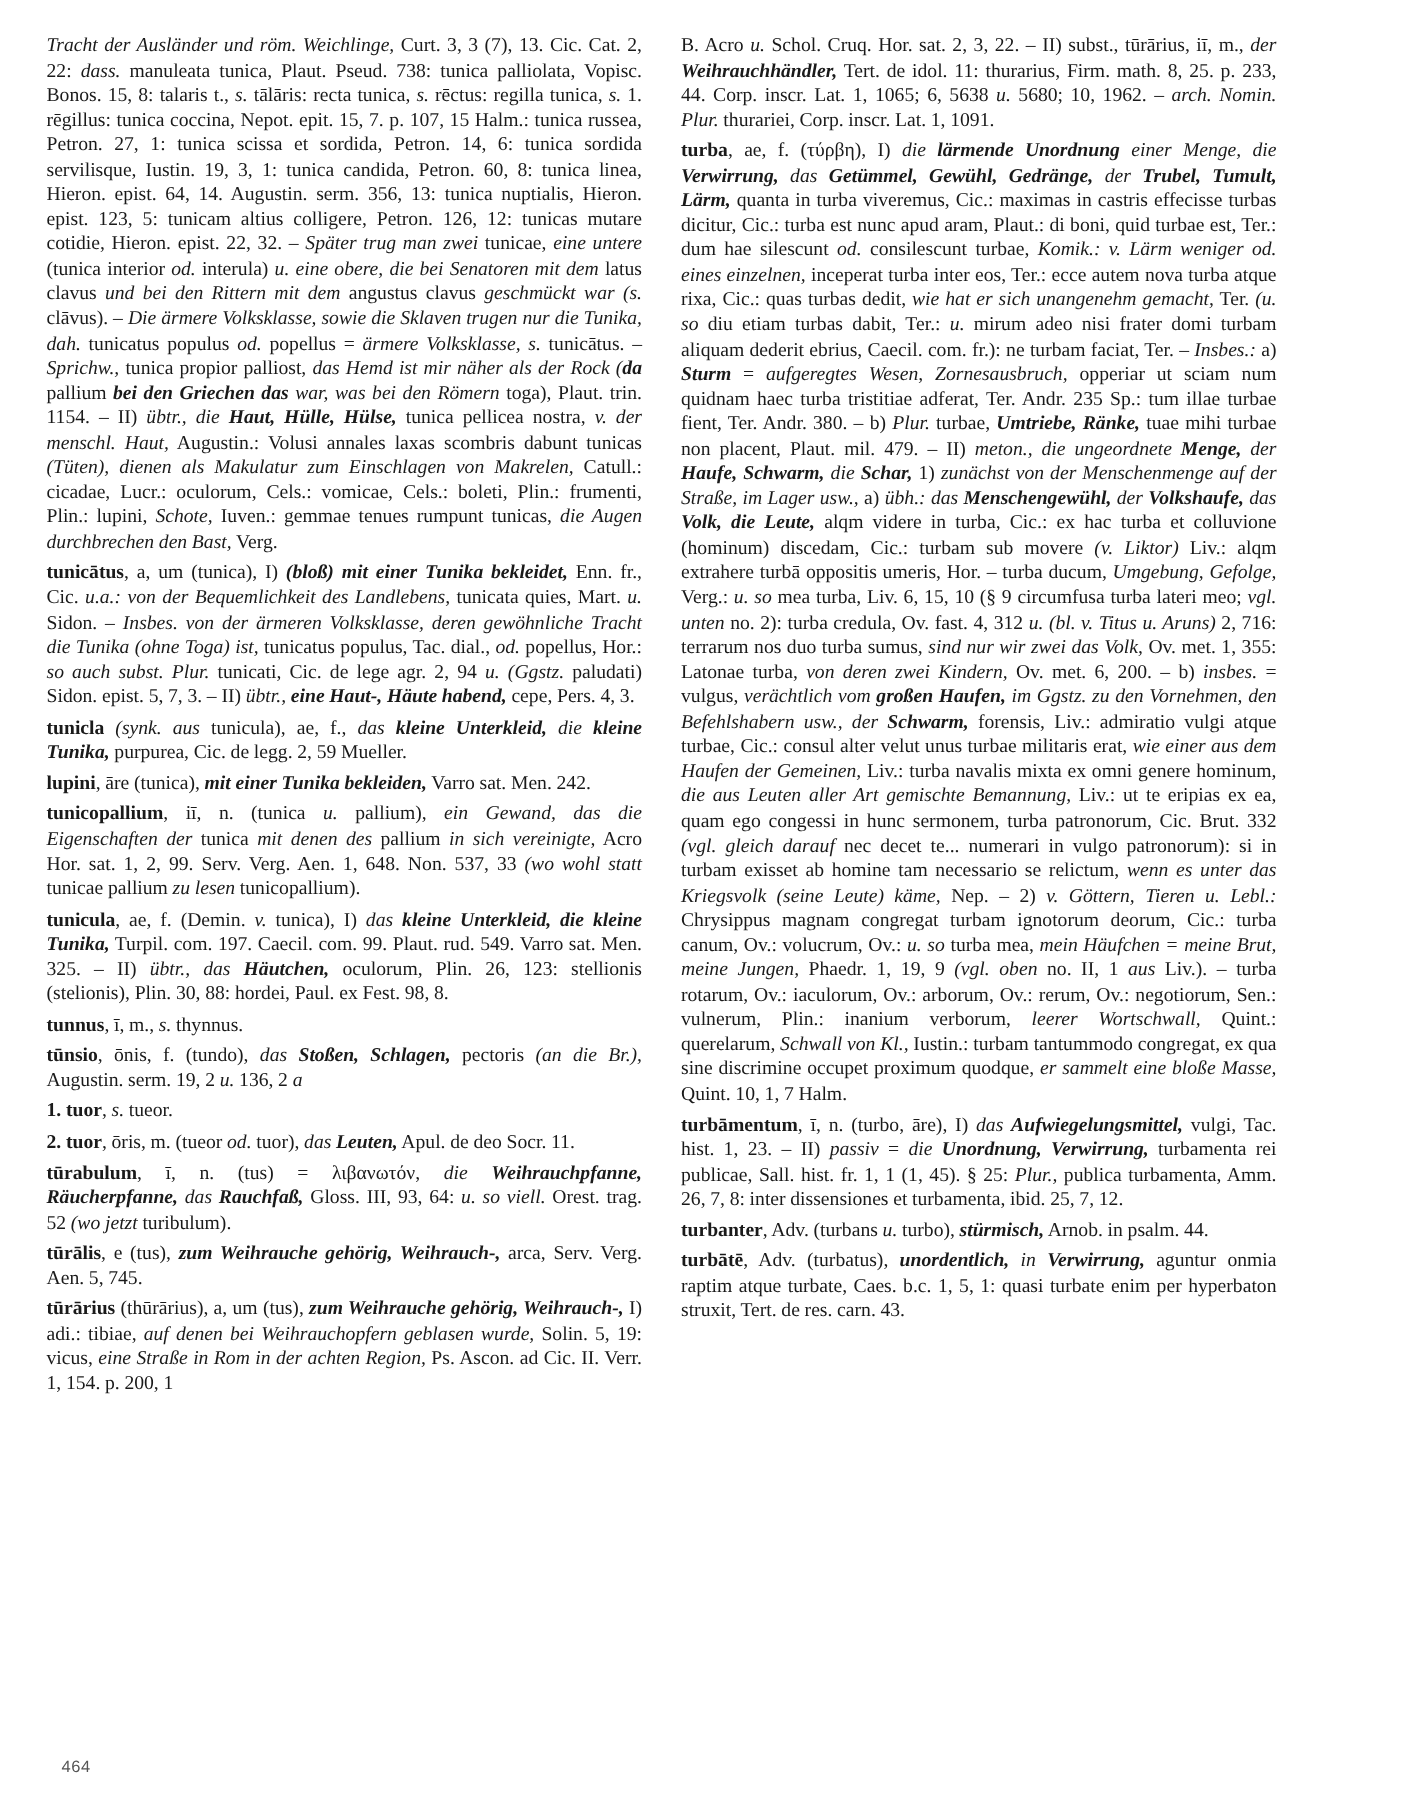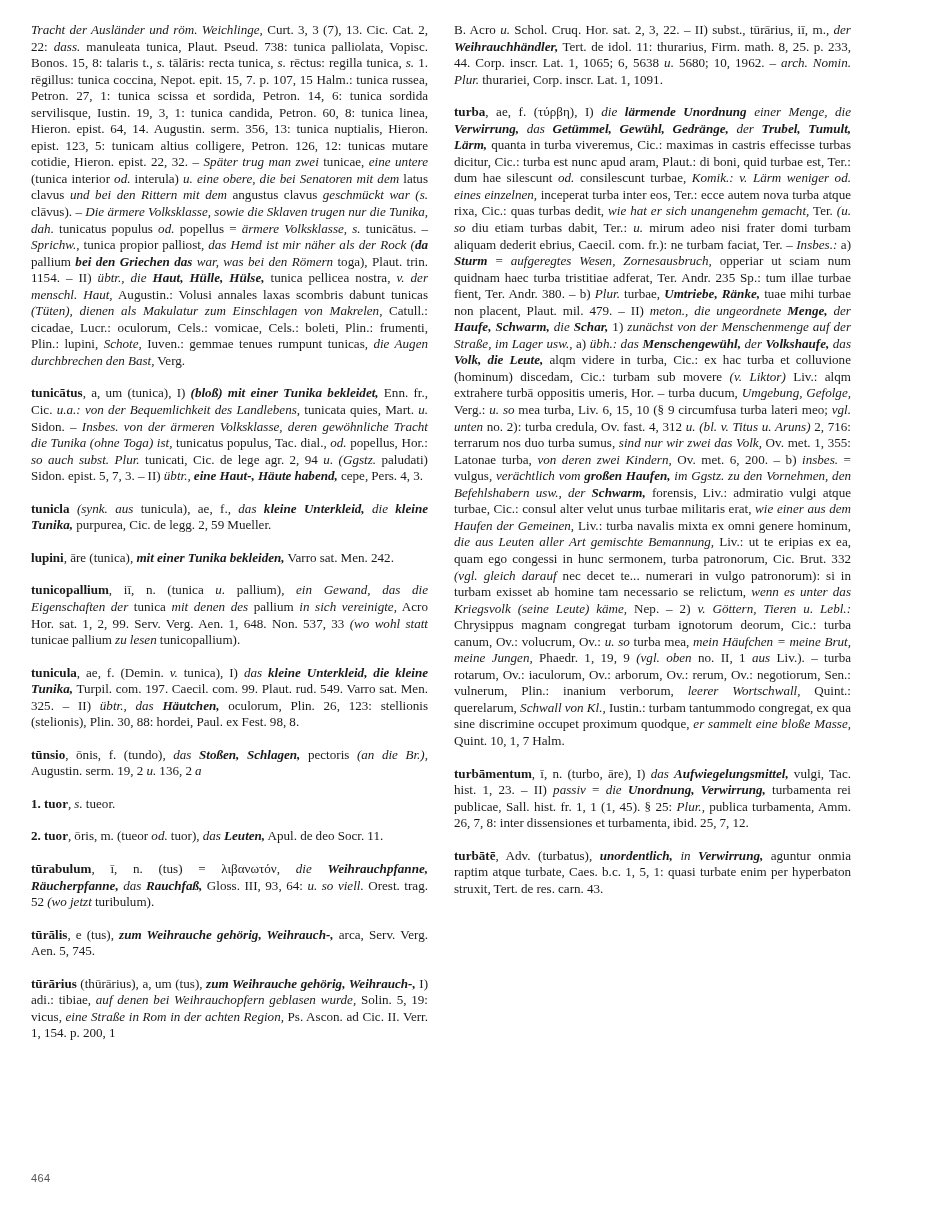--- a/index.html
+++ b/index.html
@@ -39,35 +39,35 @@
     text-align: justify;
     text-justify: inter-word;
     hyphens: manual;
     word-spacing: -0.15px;
   }
   .entry {
     margin: 0;
     padding: 0;
     text-indent: 0;
   }
-  .entry + .entry { margin-top: 16px; }
+  .entry + .entry { margin-top: 4px; }
   
   .hw {               
     font-weight: bold;
   }
   .de {               
     font-weight: bold;
     font-style: italic;
   }
   .it {               
     font-style: italic;
   }
   .pageno {
     position: absolute;
-    left: 31px;
+    left: 41px;
     top: 1172px;
     font-size: 11px;
     color: #555;
     font-family: "Liberation Sans", sans-serif;
     letter-spacing: 0.4px;
   }
   
   .contin { text-indent: 0; }
 </style>
 </head>
@@ -77,31 +77,33 @@
 
   <div id="columns">
 
     <div class="column" id="col-left">
         <p class="entry contin"><span class="it">Tracht der Ausländer und röm. Weichlinge,</span><span> Curt. 3, 3 (7), 13. Cic. Cat. 2, 22: </span><span class="it">dass.</span><span> manuleata tunica, Plaut. Pseud. 738: tunica palliolata, Vopisc. Bonos. 15, 8: talaris t., </span><span class="it">s.</span><span> tālāris: recta tunica, </span><span class="it">s.</span><span> rēctus: regilla tunica, </span><span class="it">s.</span><span> 1. rēgillus: tunica coccina, Nepot. epit. 15, 7. p. 107, 15 Halm.: tunica russea, Petron. 27, 1: tunica scissa et sordida, Petron. 14, 6: tunica sordida servilisque, Iustin. 19, 3, 1: tunica candida, Petron. 60, 8: tunica linea, Hieron. epist. 64, 14. Augustin. serm. 356, 13: tunica nuptialis, Hieron. epist. 123, 5: tunicam altius colligere, Petron. 126, 12: tunicas mutare cotidie, Hieron. epist. 22, 32. – </span><span class="it">Später trug man zwei</span><span> tunicae, </span><span class="it">eine untere</span><span> (tunica interior </span><span class="it">od.</span><span> interula) </span><span class="it">u. eine obere, die bei Senatoren mit dem</span><span> latus clavus </span><span class="it">und bei den Rittern mit dem</span><span> angustus clavus </span><span class="it">geschmückt war (s.</span><span> clāvus). – </span><span class="it">Die ärmere Volksklasse, sowie die Sklaven trugen nur die Tunika, dah.</span><span> tunicatus populus </span><span class="it">od.</span><span> popellus = </span><span class="it">ärmere Volksklasse, s.</span><span> tunicātus. – </span><span class="it">Sprichw.,</span><span> tunica propior palliost, </span><span class="it">das Hemd ist mir näher als der Rock (</span><span class="de">da</span><span> pallium </span><span class="de">bei den Griechen das</span><span class="it"> war, was bei den Römern</span><span> toga), Plaut. trin. 1154. – II) </span><span class="it">übtr., die</span><span> </span><span class="de">Haut, Hülle, Hülse,</span><span> tunica pellicea nostra, </span><span class="it">v. der menschl. Haut,</span><span> Augustin.: Volusi annales laxas scombris dabunt tunicas </span><span class="it">(Tüten), dienen als Makulatur zum Einschlagen von Makrelen,</span><span> Catull.: cicadae, Lucr.: oculorum, Cels.: vomicae, Cels.: boleti, Plin.: frumenti, Plin.: lupini, </span><span class="it">Schote,</span><span> Iuven.: gemmae tenues rumpunt tunicas, </span><span class="it">die Augen durchbrechen den Bast,</span><span> Verg.</span></p>
         <p class="entry"><span class="hw">tunicātus</span><span>, a, um (tunica), I) </span><span class="de">(bloß) mit einer Tunika bekleidet,</span><span> Enn. fr., Cic. </span><span class="it">u.a.: von der Bequemlichkeit des Landlebens,</span><span> tunicata quies, Mart. </span><span class="it">u.</span><span> Sidon. – </span><span class="it">Insbes. von der ärmeren Volksklasse, deren gewöhnliche Tracht die Tunika (ohne Toga) ist,</span><span> tunicatus populus, Tac. dial., </span><span class="it">od.</span><span> popellus, Hor.: </span><span class="it">so auch subst. Plur.</span><span> tunicati, Cic. de lege agr. 2, 94 </span><span class="it">u. (Ggstz.</span><span> paludati) Sidon. epist. 5, 7, 3. – II) </span><span class="it">übtr.,</span><span> </span><span class="de">eine Haut-, Häute habend,</span><span> cepe, Pers. 4, 3.</span></p>
         <p class="entry"><span class="hw">tunicla</span><span> </span><span class="it">(synk. aus</span><span> tunicula), ae, f., </span><span class="it">das</span><span> </span><span class="de">kleine Unterkleid,</span><span> </span><span class="it">die</span><span> </span><span class="de">kleine Tunika,</span><span> purpurea, Cic. de legg. 2, 59 Mueller.</span></p>
         <p class="entry"><span class="hw">lupini</span><span>, āre (tunica), </span><span class="de">mit einer Tunika bekleiden,</span><span> Varro sat. Men. 242.</span></p>
         <p class="entry"><span class="hw">tunicopallium</span><span>, iī, n. (tunica </span><span class="it">u.</span><span> pallium), </span><span class="it">ein Gewand, das die Eigenschaften der</span><span> tunica </span><span class="it">mit denen des</span><span> pallium </span><span class="it">in sich vereinigte,</span><span> Acro Hor. sat. 1, 2, 99. Serv. Verg. Aen. 1, 648. Non. 537, 33 </span><span class="it">(wo wohl statt</span><span> tunicae pallium </span><span class="it">zu lesen</span><span> tunicopallium).</span></p>
         <p class="entry"><span class="hw">tunicula</span><span>, ae, f. (Demin. </span><span class="it">v.</span><span> tunica), I) </span><span class="it">das</span><span> </span><span class="de">kleine Unterkleid, die kleine Tunika,</span><span> Turpil. com. 197. Caecil. com. 99. Plaut. rud. 549. Varro sat. Men. 325. – II) </span><span class="it">übtr., das</span><span> </span><span class="de">Häutchen,</span><span> oculorum, Plin. 26, 123: stellionis (stelionis), Plin. 30, 88: hordei, Paul. ex Fest. 98, 8.</span></p>
+        <p class="entry"><span class="hw">tunnus</span><span>, ī, m., </span><span class="it">s.</span><span> thynnus.</span></p>
         <p class="entry"><span class="hw">tūnsio</span><span>, ōnis, f. (tundo), </span><span class="it">das</span><span> </span><span class="de">Stoßen, Schlagen,</span><span> pectoris </span><span class="it">(an die Br.),</span><span> Augustin. serm. 19, 2 </span><span class="it">u.</span><span> 136, 2 </span><span class="it">a</span><span></span></p>
         <p class="entry"><span class="hw">1. tuor</span><span>, </span><span class="it">s.</span><span> tueor.</span></p>
         <p class="entry"><span class="hw">2. tuor</span><span>, ōris, m. (tueor </span><span class="it">od.</span><span> tuor), </span><span class="it">das</span><span> </span><span class="de">Leuten,</span><span> Apul. de deo Socr. 11.</span></p>
         <p class="entry"><span class="hw">tūrabulum</span><span>, ī, n. (tus) = λιβανωτόν, </span><span class="it">die</span><span> </span><span class="de">Weihrauchpfanne, Räucherpfanne,</span><span> </span><span class="it">das</span><span> </span><span class="de">Rauchfaß,</span><span> Gloss. III, 93, 64: </span><span class="it">u. so viell.</span><span> Orest. trag. 52 </span><span class="it">(wo jetzt</span><span> turibulum).</span></p>
         <p class="entry"><span class="hw">tūrālis</span><span>, e (tus), </span><span class="de">zum Weihrauche gehörig, Weihrauch-,</span><span> arca, Serv. Verg. Aen. 5, 745.</span></p>
         <p class="entry"><span class="hw">tūrārius</span><span> (thūrārius), a, um (tus), </span><span class="de">zum Weihrauche gehörig, Weihrauch-,</span><span> I) adi.: tibiae, </span><span class="it">auf denen bei Weihrauchopfern geblasen wurde,</span><span> Solin. 5, 19: vicus, </span><span class="it">eine Straße in Rom in der achten Region,</span><span> Ps. Ascon. ad Cic. II. Verr. 1, 154. p. 200, 1</span></p>
       </div>
     <div class="column" id="col-right">
         <p class="entry contin"><span>B. Acro </span><span class="it">u.</span><span> Schol. Cruq. Hor. sat. 2, 3, 22. – II) subst., tūrārius, iī, m., </span><span class="it">der</span><span> </span><span class="de">Weihrauchhändler,</span><span> Tert. de idol. 11: thurarius, Firm. math. 8, 25. p. 233, 44. Corp. inscr. Lat. 1, 1065; 6, 5638 </span><span class="it">u.</span><span> 5680; 10, 1962. – </span><span class="it">arch. Nomin. Plur.</span><span> thurariei, Corp. inscr. Lat. 1, 1091.</span></p>
         <p class="entry"><span class="hw">turba</span><span>, ae, f. (τύρβη), I) </span><span class="it">die</span><span> </span><span class="de">lärmende Unordnung</span><span> </span><span class="it">einer Menge, die</span><span> </span><span class="de">Verwirrung,</span><span> </span><span class="it">das</span><span> </span><span class="de">Getümmel, Gewühl, Gedränge,</span><span> </span><span class="it">der</span><span> </span><span class="de">Trubel, Tumult, Lärm,</span><span> quanta in turba viveremus, Cic.: maximas in castris effecisse turbas dicitur, Cic.: turba est nunc apud aram, Plaut.: di boni, quid turbae est, Ter.: dum hae silescunt </span><span class="it">od.</span><span> consilescunt turbae, </span><span class="it">Komik.: v. Lärm weniger od. eines einzelnen,</span><span> inceperat turba inter eos, Ter.: ecce autem nova turba atque rixa, Cic.: quas turbas dedit, </span><span class="it">wie hat er sich unangenehm gemacht,</span><span> Ter. </span><span class="it">(u. so</span><span> diu etiam turbas dabit, Ter.: </span><span class="it">u.</span><span> mirum adeo nisi frater domi turbam aliquam dederit ebrius, Caecil. com. fr.): ne turbam faciat, Ter. – </span><span class="it">Insbes.:</span><span> a) </span><span class="de">Sturm</span><span> = </span><span class="it">aufgeregtes Wesen, Zornesausbruch,</span><span> opperiar ut sciam num quidnam haec turba tristitiae adferat, Ter. Andr. 235 Sp.: tum illae turbae fient, Ter. Andr. 380. – b) </span><span class="it">Plur.</span><span> turbae, </span><span class="de">Umtriebe, Ränke,</span><span> tuae mihi turbae non placent, Plaut. mil. 479. – II) </span><span class="it">meton., die ungeordnete</span><span> </span><span class="de">Menge,</span><span> </span><span class="it">der</span><span> </span><span class="de">Haufe, Schwarm,</span><span> </span><span class="it">die</span><span> </span><span class="de">Schar,</span><span> 1) </span><span class="it">zunächst von der Menschenmenge auf der Straße, im Lager usw.,</span><span> a) </span><span class="it">übh.: das</span><span> </span><span class="de">Menschengewühl,</span><span> </span><span class="it">der</span><span> </span><span class="de">Volkshaufe,</span><span> </span><span class="it">das</span><span> </span><span class="de">Volk, die Leute,</span><span> alqm videre in turba, Cic.: ex hac turba et colluvione (hominum) discedam, Cic.: turbam sub movere </span><span class="it">(v. Liktor)</span><span> Liv.: alqm extrahere turbā oppositis umeris, Hor. – turba ducum, </span><span class="it">Umgebung, Gefolge,</span><span> Verg.: </span><span class="it">u. so</span><span> mea turba, Liv. 6, 15, 10 (§ 9 circumfusa turba lateri meo; </span><span class="it">vgl. unten</span><span> no. 2): turba credula, Ov. fast. 4, 312 </span><span class="it">u. (bl. v. Titus u. Aruns)</span><span> 2, 716: terrarum nos duo turba sumus, </span><span class="it">sind nur wir zwei das Volk,</span><span> Ov. met. 1, 355: Latonae turba, </span><span class="it">von deren zwei Kindern,</span><span> Ov. met. 6, 200. – b) </span><span class="it">insbes.</span><span> = vulgus, </span><span class="it">verächtlich vom</span><span> </span><span class="de">großen Haufen,</span><span> </span><span class="it">im Ggstz. zu den Vornehmen, den Befehlshabern usw., der</span><span> </span><span class="de">Schwarm,</span><span> forensis, Liv.: admiratio vulgi atque turbae, Cic.: consul alter velut unus turbae militaris erat, </span><span class="it">wie einer aus dem Haufen der Gemeinen,</span><span> Liv.: turba navalis mixta ex omni genere hominum, </span><span class="it">die aus Leuten aller Art gemischte Bemannung,</span><span> Liv.: ut te eripias ex ea, quam ego congessi in hunc sermonem, turba patronorum, Cic. Brut. 332 </span><span class="it">(vgl. gleich darauf</span><span> nec decet te... numerari in vulgo patronorum): si in turbam exisset ab homine tam necessario se relictum, </span><span class="it">wenn es unter das Kriegsvolk (seine Leute) käme,</span><span> Nep. – 2) </span><span class="it">v. Göttern, Tieren u. Lebl.:</span><span> Chrysippus magnam congregat turbam ignotorum deorum, Cic.: turba canum, Ov.: volucrum, Ov.: </span><span class="it">u. so</span><span> turba mea, </span><span class="it">mein Häufchen = meine Brut, meine Jungen,</span><span> Phaedr. 1, 19, 9 </span><span class="it">(vgl. oben</span><span> no. II, 1 </span><span class="it">aus</span><span> Liv.). – turba rotarum, Ov.: iaculorum, Ov.: arborum, Ov.: rerum, Ov.: negotiorum, Sen.: vulnerum, Plin.: inanium verborum, </span><span class="it">leerer Wortschwall,</span><span> Quint.: querelarum, </span><span class="it">Schwall von Kl.,</span><span> Iustin.: turbam tantummodo congregat, ex qua sine discrimine occupet proximum quodque, </span><span class="it">er sammelt eine bloße Masse,</span><span> Quint. 10, 1, 7 Halm.</span></p>
         <p class="entry"><span class="hw">turbāmentum</span><span>, ī, n. (turbo, āre), I) </span><span class="it">das</span><span> </span><span class="de">Aufwiegelungsmittel,</span><span> vulgi, Tac. hist. 1, 23. – II) </span><span class="it">passiv</span><span> = </span><span class="it">die</span><span> </span><span class="de">Unordnung, Verwirrung,</span><span> turbamenta rei publicae, Sall. hist. fr. 1, 1 (1, 45). § 25: </span><span class="it">Plur.,</span><span> publica turbamenta, Amm. 26, 7, 8: inter dissensiones et turbamenta, ibid. 25, 7, 12.</span></p>
+        <p class="entry"><span class="hw">turbanter</span><span>, Adv. (turbans </span><span class="it">u.</span><span> turbo), </span><span class="de">stürmisch,</span><span> Arnob. in psalm. 44.</span></p>
         <p class="entry"><span class="hw">turbātē</span><span>, Adv. (turbatus), </span><span class="de">unordentlich,</span><span> </span><span class="it">in</span><span> </span><span class="de">Verwirrung,</span><span> aguntur onmia raptim atque turbate, Caes. b.c. 1, 5, 1: quasi turbate enim per hyperbaton struxit, Tert. de res. carn. 43.</span></p>
       </div>
 
   </div>
 
   <div class="pageno">464</div>
 
 </div>
 
 </body></html>

